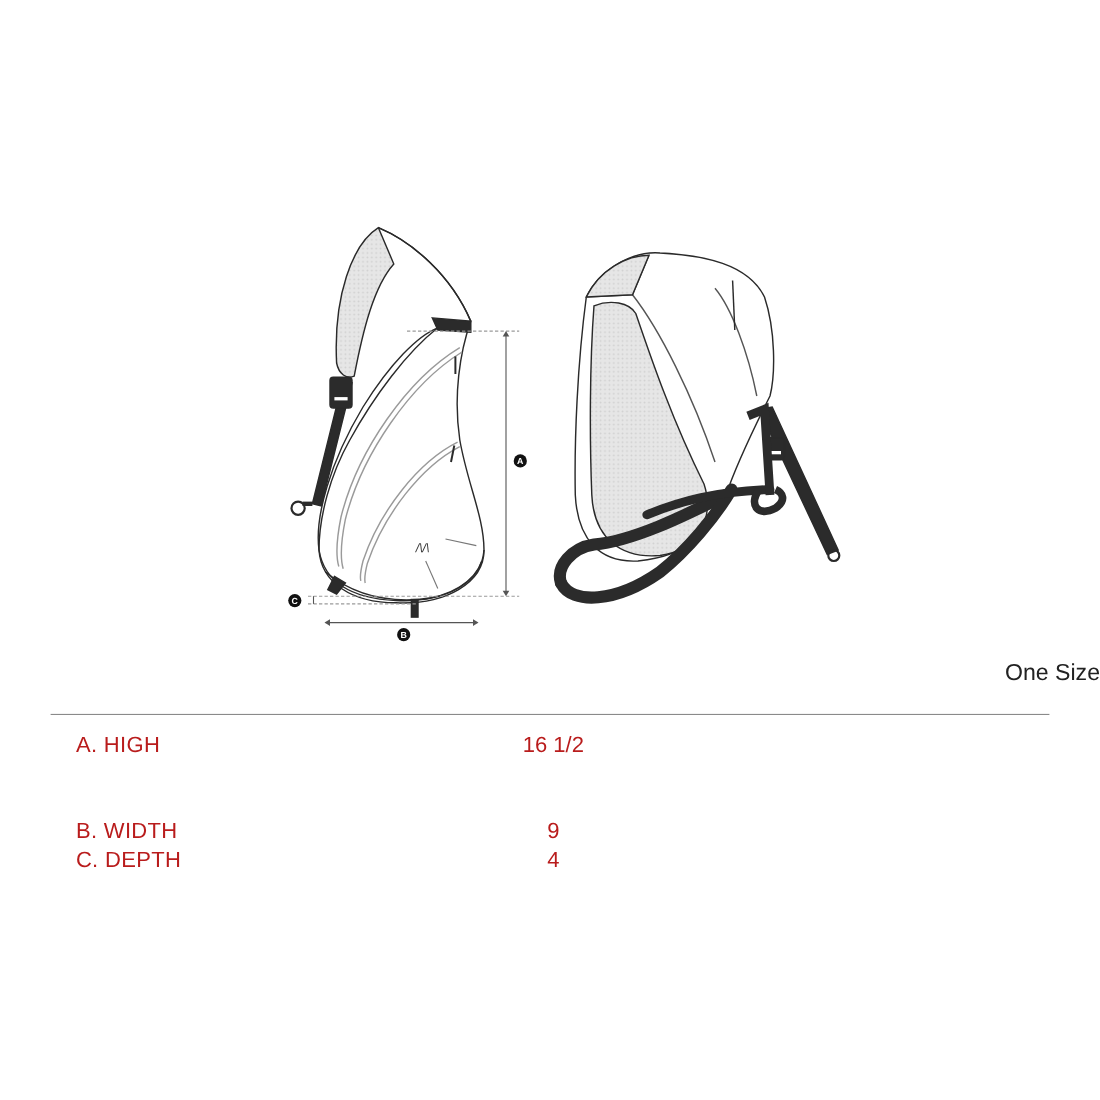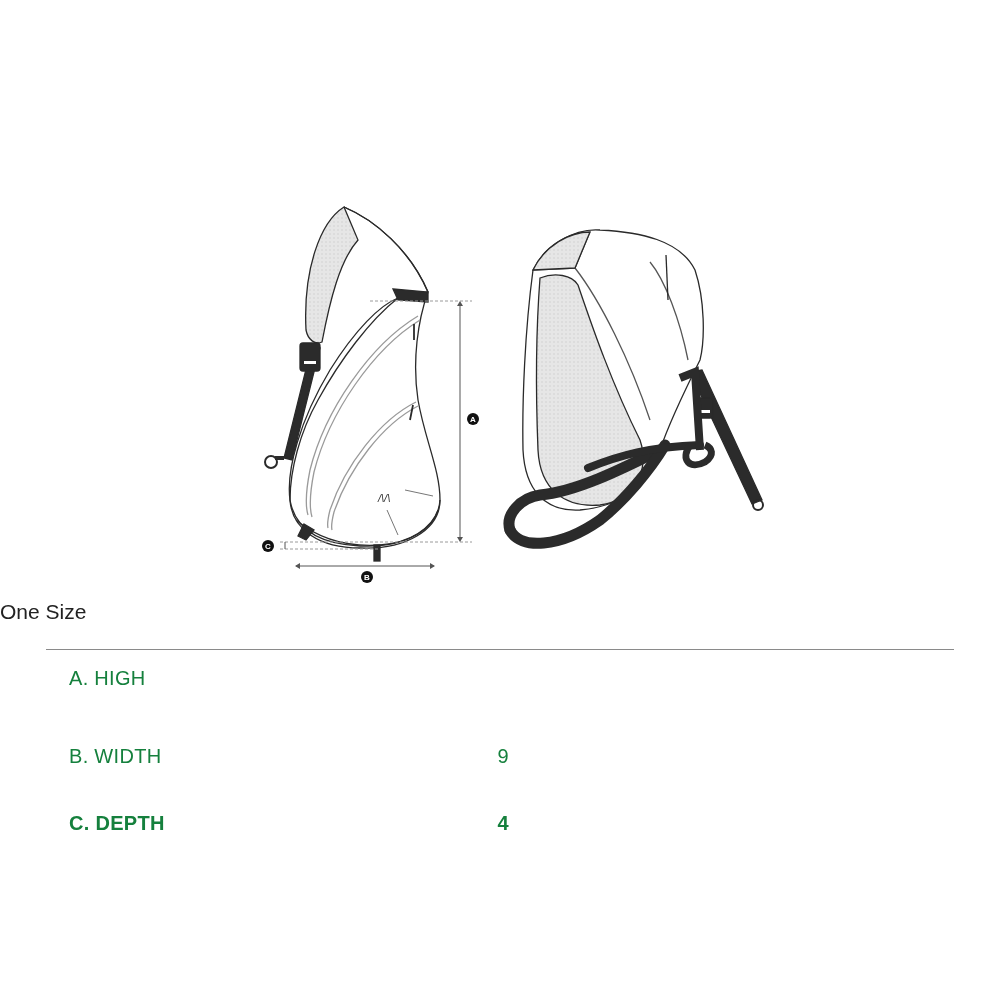--- a/index.html
+++ b/index.html
@@ -1,23 +1,23 @@
 <!DOCTYPE html>
 <html><head>
 <meta charset="utf-8">
 <style>
   html, body { margin:0; padding:0; background:#ffffff; }
   body { width:1000px; height:1000px; position:relative; overflow:hidden;
          font-family:"Liberation Sans", sans-serif; color:#1a1a1a; }
   .illustration { position:absolute; left:0; top:0; width:1000px; height:600px; }
-  .size-title { position:absolute; left:0; width:1000px; top:600px; text-align:left;
+  .size-title { position:absolute; left:0; width:1000px; top:600px; text-align:right;
                 font-size:21px; color:#222; }
   .divider { position:absolute; left:46px; width:908px; top:649px; height:0;
              border-top:1.5px solid #8a8a8a; }
-  .row { position:absolute; left:0; width:920px; height:30px; font-size:20px; color:#15803d; }
+  .row { position:absolute; left:0; width:920px; height:30px; font-size:20px; color:#b91c1c; }
   .row .label { position:absolute; left:69px; top:0; letter-spacing:0.3px; }
   .row .value { position:absolute; left:403px; width:200px; top:0; text-align:center; }
   .badge-text { font-family:"Liberation Sans", sans-serif; font-weight:bold; font-size:8px; fill:#fff; }
 </style>
 </head>
 <body>
 
 <svg class="illustration" viewBox="0 0 1000 600" xmlns="http://www.w3.org/2000/svg">
   <defs>
     <pattern id="mesh" width="4" height="4" patternUnits="userSpaceOnUse">
@@ -108,21 +108,22 @@
     <circle cx="758" cy="505" r="5" stroke-width="2"></circle>
     <path d="M680,378 L695,372 L700,450" stroke="#2b2b2b" stroke-width="8"></path>
   </g>
 </svg>
 
 <div class="size-title">One Size</div>
 <div class="divider"></div>
 
 <div class="row" style="top:667px;">
   <span class="label">A. HIGH</span>
+  <span class="value">16 1/2</span>
 </div>
 <div class="row" style="top:719px;margin-top:26px;">
   <span class="label">B. WIDTH</span>
   <span class="value">9</span>
 </div>
-<div class="row" style="top:812px;font-weight:bold;">
+<div class="row" style="top:771px;">
   <span class="label">C. DEPTH</span>
   <span class="value">4</span>
 </div>
 
 </body></html>

